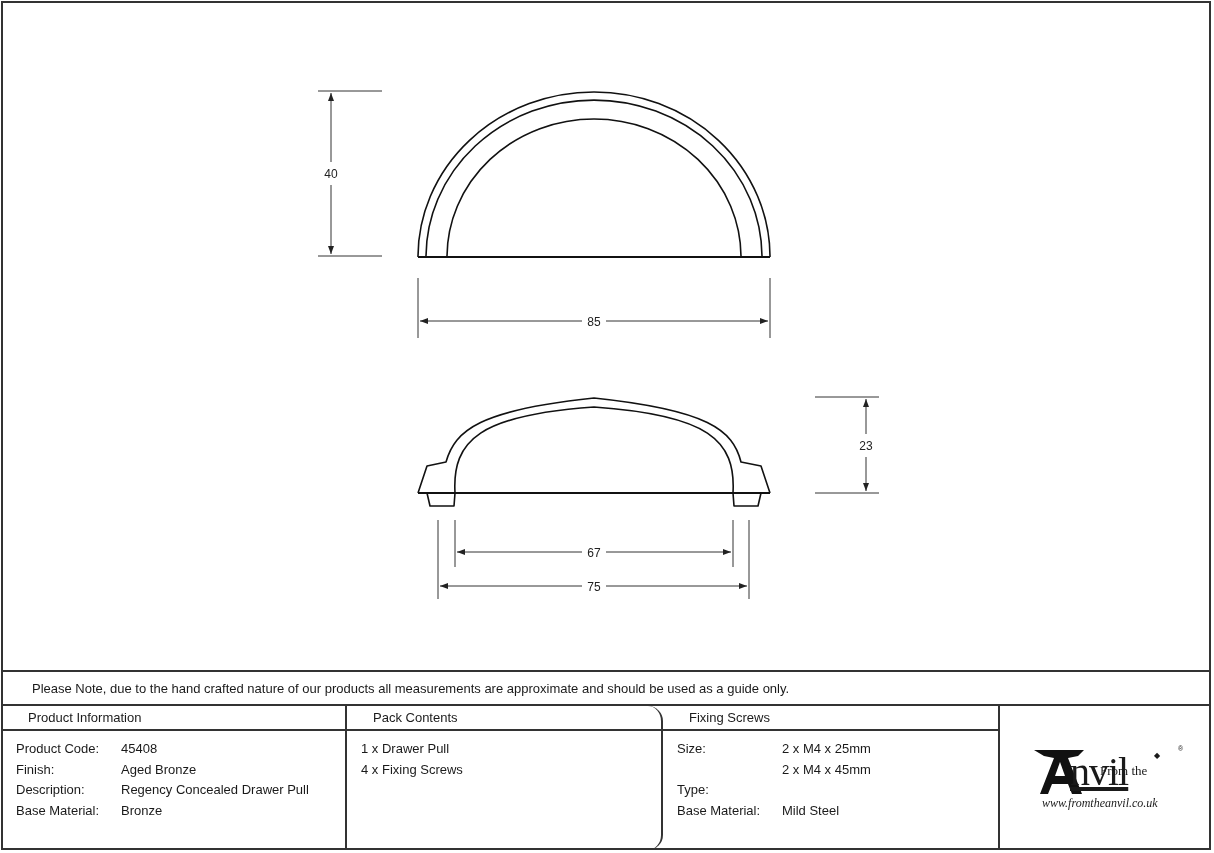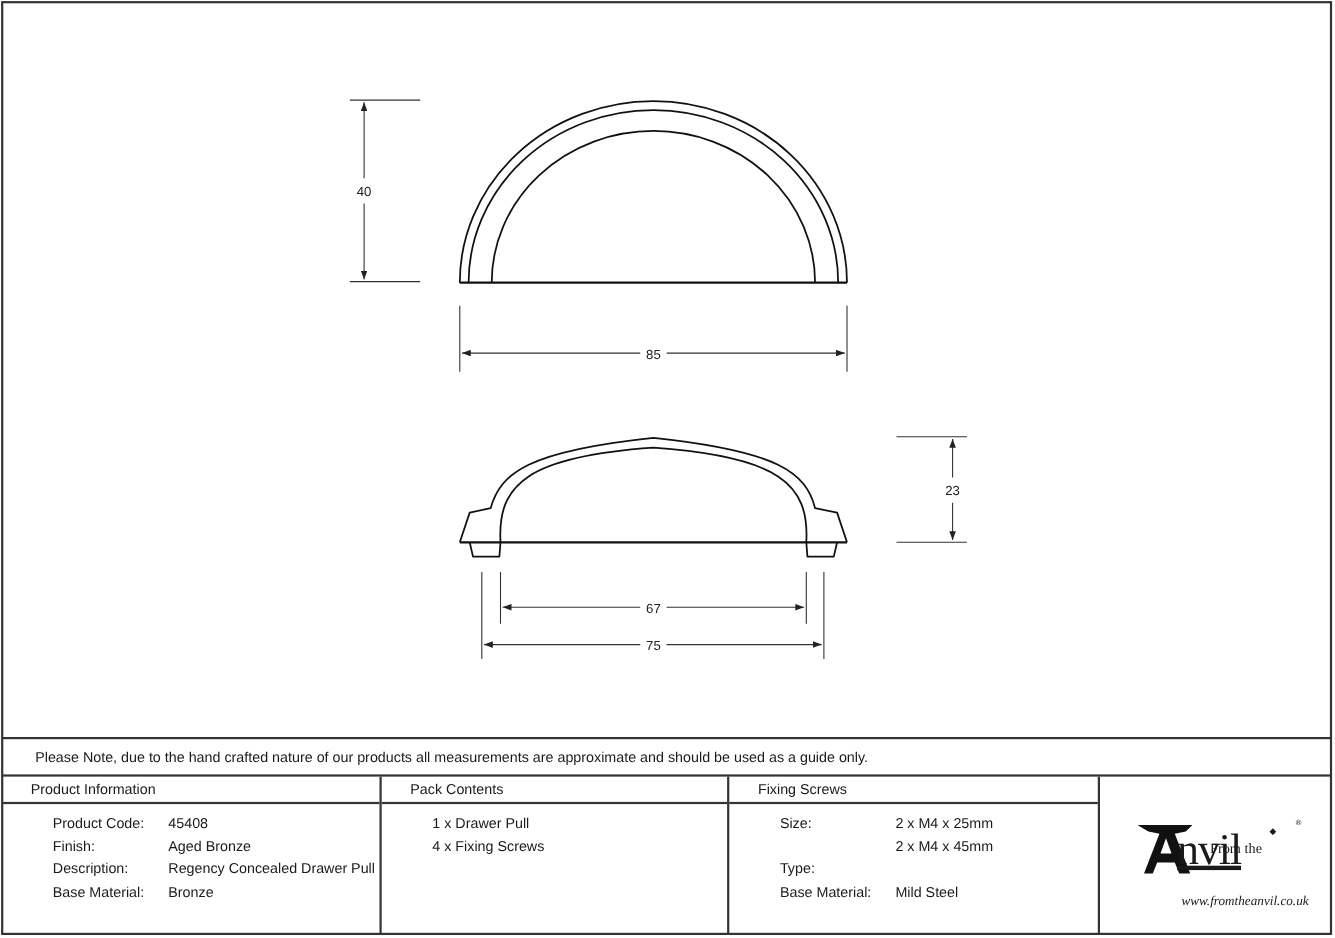--- a/index.html
+++ b/index.html
@@ -10,33 +10,33 @@
   .drawing { position: absolute; left: 0; top: 0; width: 1214px; height: 670px; }
   .dim-label { font-size: 12px; fill: #222; font-family: "Liberation Sans", "DejaVu Sans", sans-serif; }
 
   .note { position: absolute; left: 2px; top: 670px; width: 1208px; height: 36px;
           border-top: 2px solid #333; border-bottom: 2px solid #333; box-sizing: border-box;
           font-size: 13px; line-height: 34px; padding-left: 30px; }
 
   .panel { position: absolute; top: 706px; height: 144px; box-sizing: border-box; }
   .panel-head { height: 25px; border-bottom: 2px solid #333; font-size: 13px; line-height: 24px; padding-left: 26px; box-sizing: border-box; }
   .panel-body { padding: 8px 0 0 14px; font-size: 13px; }
-  .row { display: flex; height: 20.5px; line-height: 20.5px; margin-left: 32px; }
+  .row { display: flex; height: 20.5px; line-height: 20.5px; }
   .row .k { width: 105px; flex: none; }
   .row .v { flex: 1; }
   .p1 { left: 2px; width: 345px; border-right: 2px solid #333; }
-  .p2 { left: 347px; width: 316px; border-right: 2px solid #333; }
+  .p2 { left: 347px; width: 316px; border-right: 2px solid #333; border-radius: 15px; }
   .p3 { left: 663px; width: 337px; border-right: 2px solid #333; }
   .p4 { left: 1000px; width: 210px; }
 
   .logo { position: absolute; left: 1034px; top: 742px; width: 150px; height: 72px; }
   .logo .from { position: absolute; left: 66px; top: 5px; font-family: "Liberation Serif", "DejaVu Serif", serif; font-size: 13px; margin-top: 16px; }
   .logo .anvil { position: absolute; left: 36px; top: 0px; font-family: "Liberation Serif", "DejaVu Serif", serif; font-size: 40px; font-weight: normal; letter-spacing: -1px; line-height: 60px; text-decoration: underline; }
   .logo .reg { position: absolute; left: 144px; top: 3px; font-size: 7px; }
-  .logo .url { position: absolute; left: 8px; top: 70px; font-family: "Liberation Serif", "DejaVu Serif", serif; font-style: italic; font-size: 12px; margin-left: 32px; }
+  .logo .url { position: absolute; left: 8px; top: 54px; font-family: "Liberation Serif", "DejaVu Serif", serif; font-style: italic; font-size: 12px; }
 </style>
 </head>
 <body>
 
 <div class="frame"></div>
 
 <svg class="drawing" width="1214" height="670" viewBox="0 0 1214 670">
   <defs>
     <marker id="arr" markerWidth="8" markerHeight="6" refX="8" refY="3" orient="auto-start-reverse" markerUnits="userSpaceOnUse">
       <path d="M0,0 L8,3 L0,6 z" fill="#222"></path>

